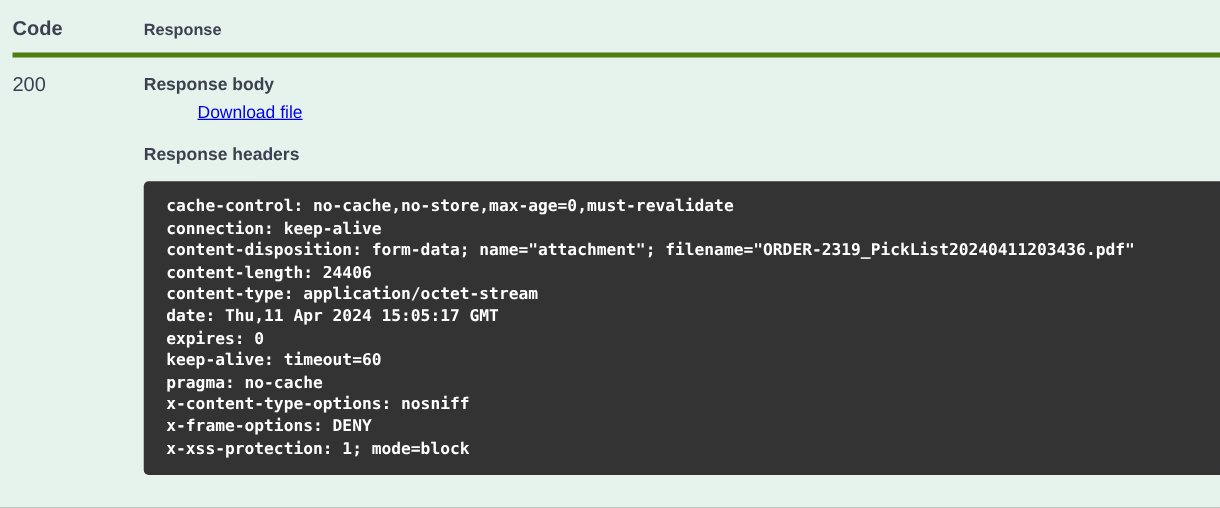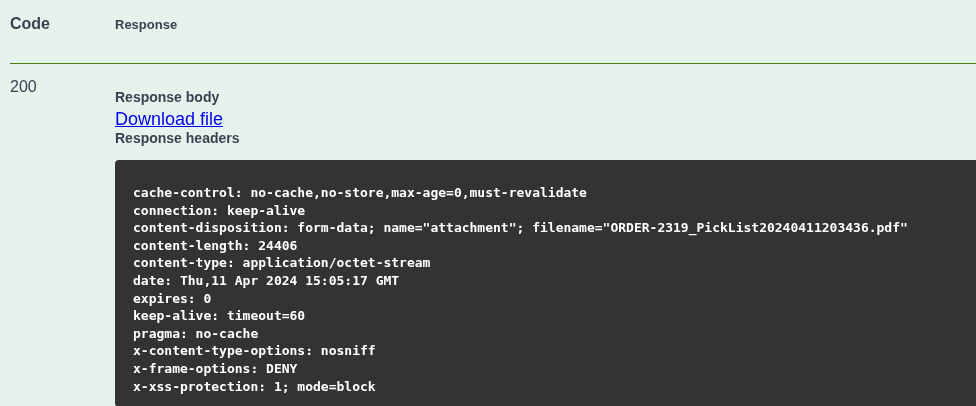--- a/index.html
+++ b/index.html
@@ -9,22 +9,22 @@
     overflow: hidden;
     background: #e5f3ec;
     font-family: "Liberation Sans", sans-serif;
     color: #3b4151;
   }
   .responses-table { width: 100%; }
   .responses-header {
     display: grid;
     grid-template-columns: 105px 1fr;
     margin-left: 10px;
-    padding: 15px 0 30px 0;
-    border-bottom: 1px solid #4d7c0f;
+    padding: 15px 0 9px 0;
+    border-bottom: 4px solid #4d7c0f;
     align-items: baseline;
   }
   .col-code-header {
     font-size: 16px;
     font-weight: 700;
   }
   .col-details-header {
     font-size: 13px;
     font-weight: 700;
   }
@@ -38,36 +38,37 @@
     font-size: 16px;
     font-weight: 400;
     padding-top: 1px;
   }
   .response-details { min-width: 0; }
   .section-label {
     font-size: 14px;
     font-weight: 700;
     line-height: 17px;
   }
-  .label-body { margin-top: 12px; }
-  .label-headers { }
+  .label-body { }
+  .label-headers { margin-top: 15px; }
   .download-link {
     display: inline-block;
     margin-top: 3px;
-    font-size: 18px;
+    font-size: 14px;
     line-height: 21px;
     color: #0000ee;
     text-decoration: underline;
     cursor: pointer;
+    margin-left: 43px;
   }
   .headers-block {
     margin-top: 13px;
     background: #333333;
     border-radius: 4px 0 0 4px;
-    padding: 24px 8px 12px 18px;
+    padding: 12px 8px 12px 18px;
     color: #ffffff;
     font-family: "DejaVu Sans Mono", "Liberation Mono", monospace;
     font-size: 13px;
     font-weight: 700;
     line-height: 17.6px;
     white-space: pre;
     overflow: hidden;
   }
   .header-line { display: block; }
 </style>

